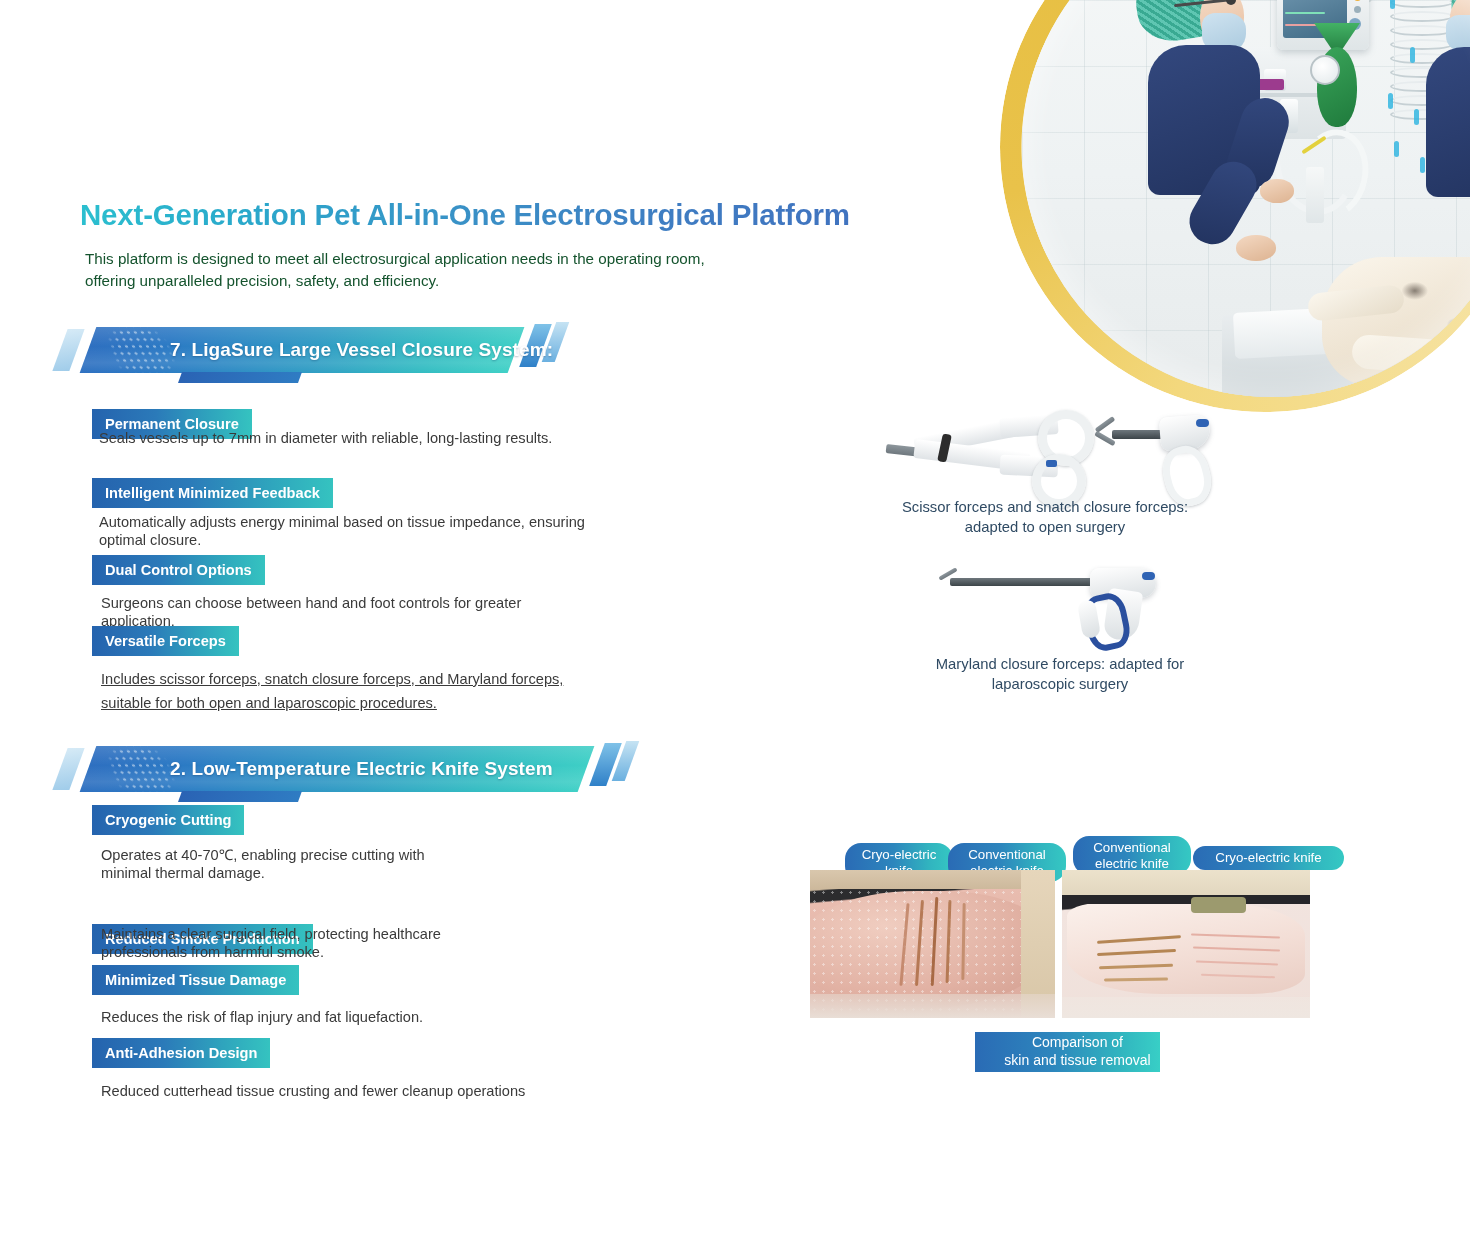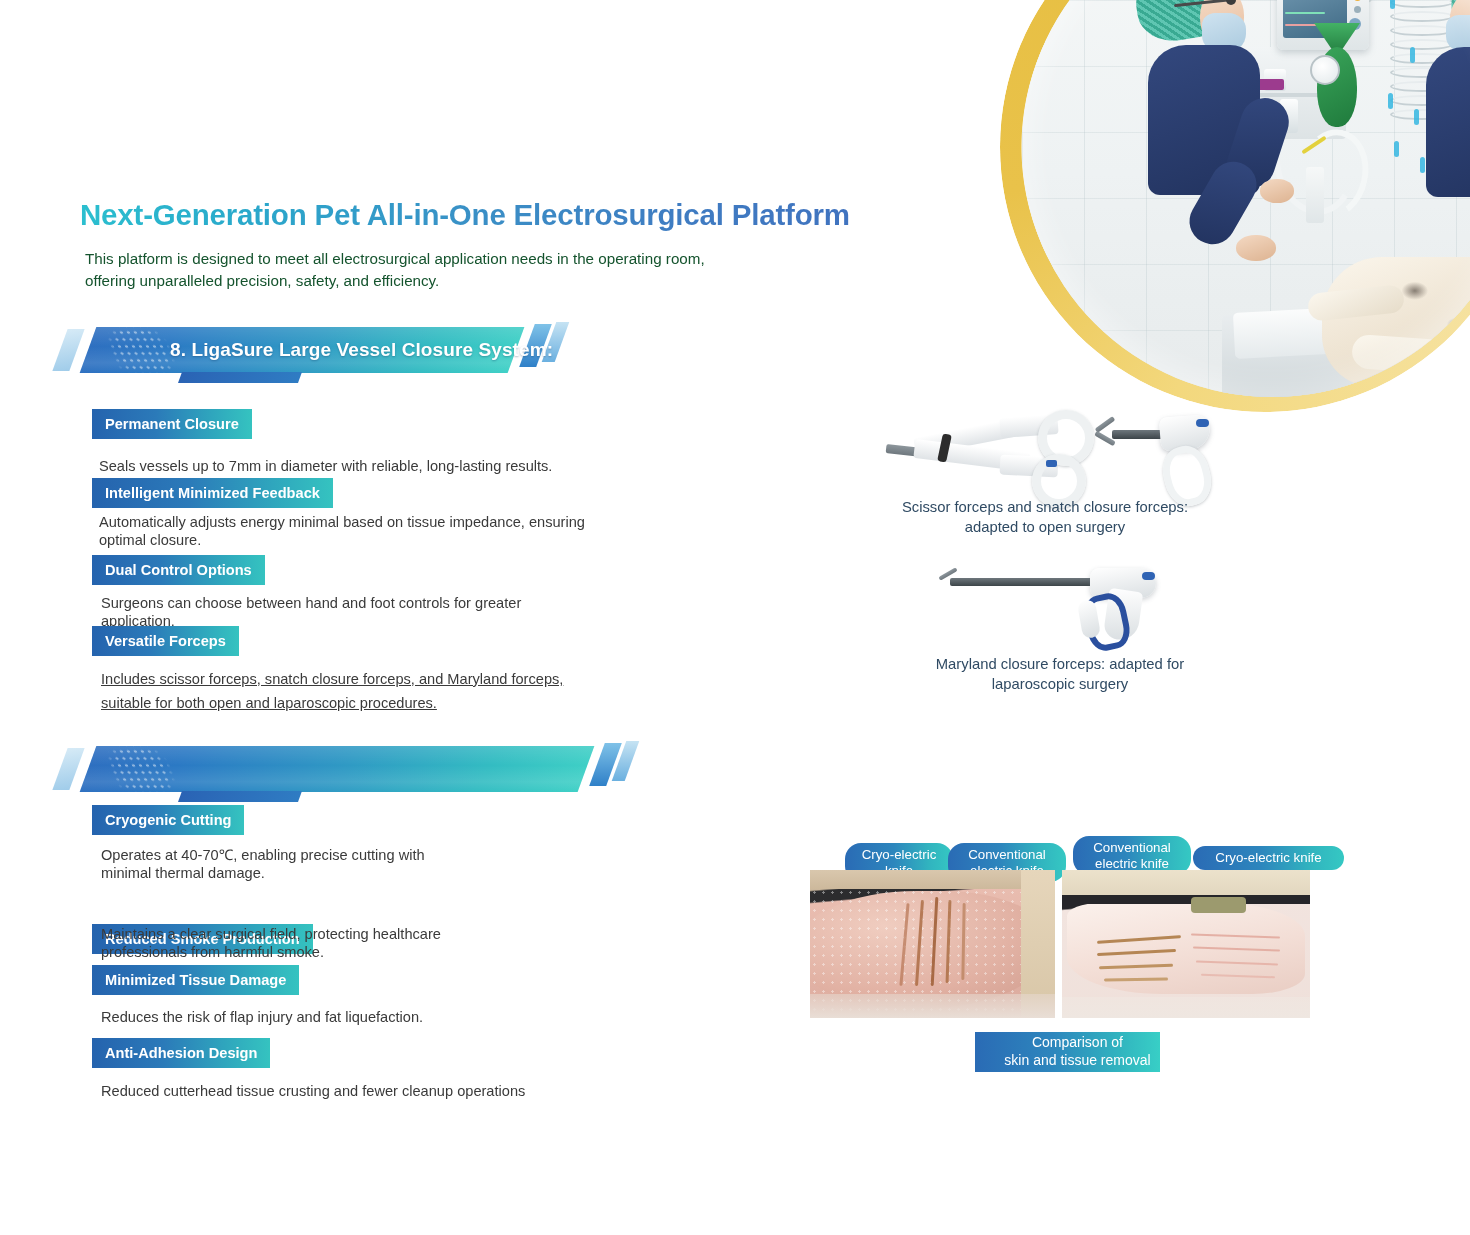--- a/index.html
+++ b/index.html
@@ -269,27 +269,27 @@
 
 <div class="banner" style="left:60px;top:327px;width:500px;">
   <div class="slab">
       <div class="sheen"></div>
     </div>
   <div class="tick-l"></div>
   <div class="dots"></div>
   <div class="foot"></div>
   <div class="tick-r1"></div>
   <div class="tick-r2"></div>
-  <div class="label">8. LigaSure Large Vessel Closure System:</div>
+  <div class="label">7. LigaSure Large Vessel Closure System:</div>
 </div>
 
 <div class="feat-tag" style="left:92px;top:409px;">
     <span>Permanent Closure</span>
   </div>
-<div class="feat-body" style="left:99px;top:457px;width:560px;">Seals vessels up to 7mm in diameter with reliable, long-lasting results.</div>
+<div class="feat-body" style="left:99px;top:429px;width:560px;">Seals vessels up to 7mm in diameter with reliable, long-lasting results.</div>
 
 <div class="feat-tag" style="left:92px;top:478px;">
     <span>Intelligent Minimized Feedback</span>
   </div>
 <div class="feat-body" style="left:99px;top:513px;width:520px;">Automatically adjusts energy minimal based on tissue impedance, ensuring optimal closure.</div>
 
 <div class="feat-tag" style="left:92px;top:555px;">
     <span>Dual Control Options</span>
   </div>
 <div class="feat-body" style="left:101px;top:594px;width:470px;">Surgeons can choose between hand and foot controls for greater application.</div>
@@ -301,20 +301,21 @@
 
 <div class="banner" style="left:60px;top:746px;width:570px;">
   <div class="slab">
       <div class="sheen"></div>
     </div>
   <div class="tick-l"></div>
   <div class="dots"></div>
   <div class="foot"></div>
   <div class="tick-r1"></div>
   <div class="tick-r2"></div>
+  <div class="label">2. Low-Temperature Electric Knife System</div>
 </div>
 
 <div class="feat-tag" style="left:92px;top:805px;">
     <span>Cryogenic Cutting</span>
   </div>
 <div class="feat-body" style="left:101px;top:846px;width:330px;">Operates at 40-70℃, enabling precise cutting with minimal thermal damage.</div>
 
 <div class="feat-tag" style="left:92px;top:888px;margin-top:36px;">
     <span>Reduced Smoke Production</span>
   </div>

